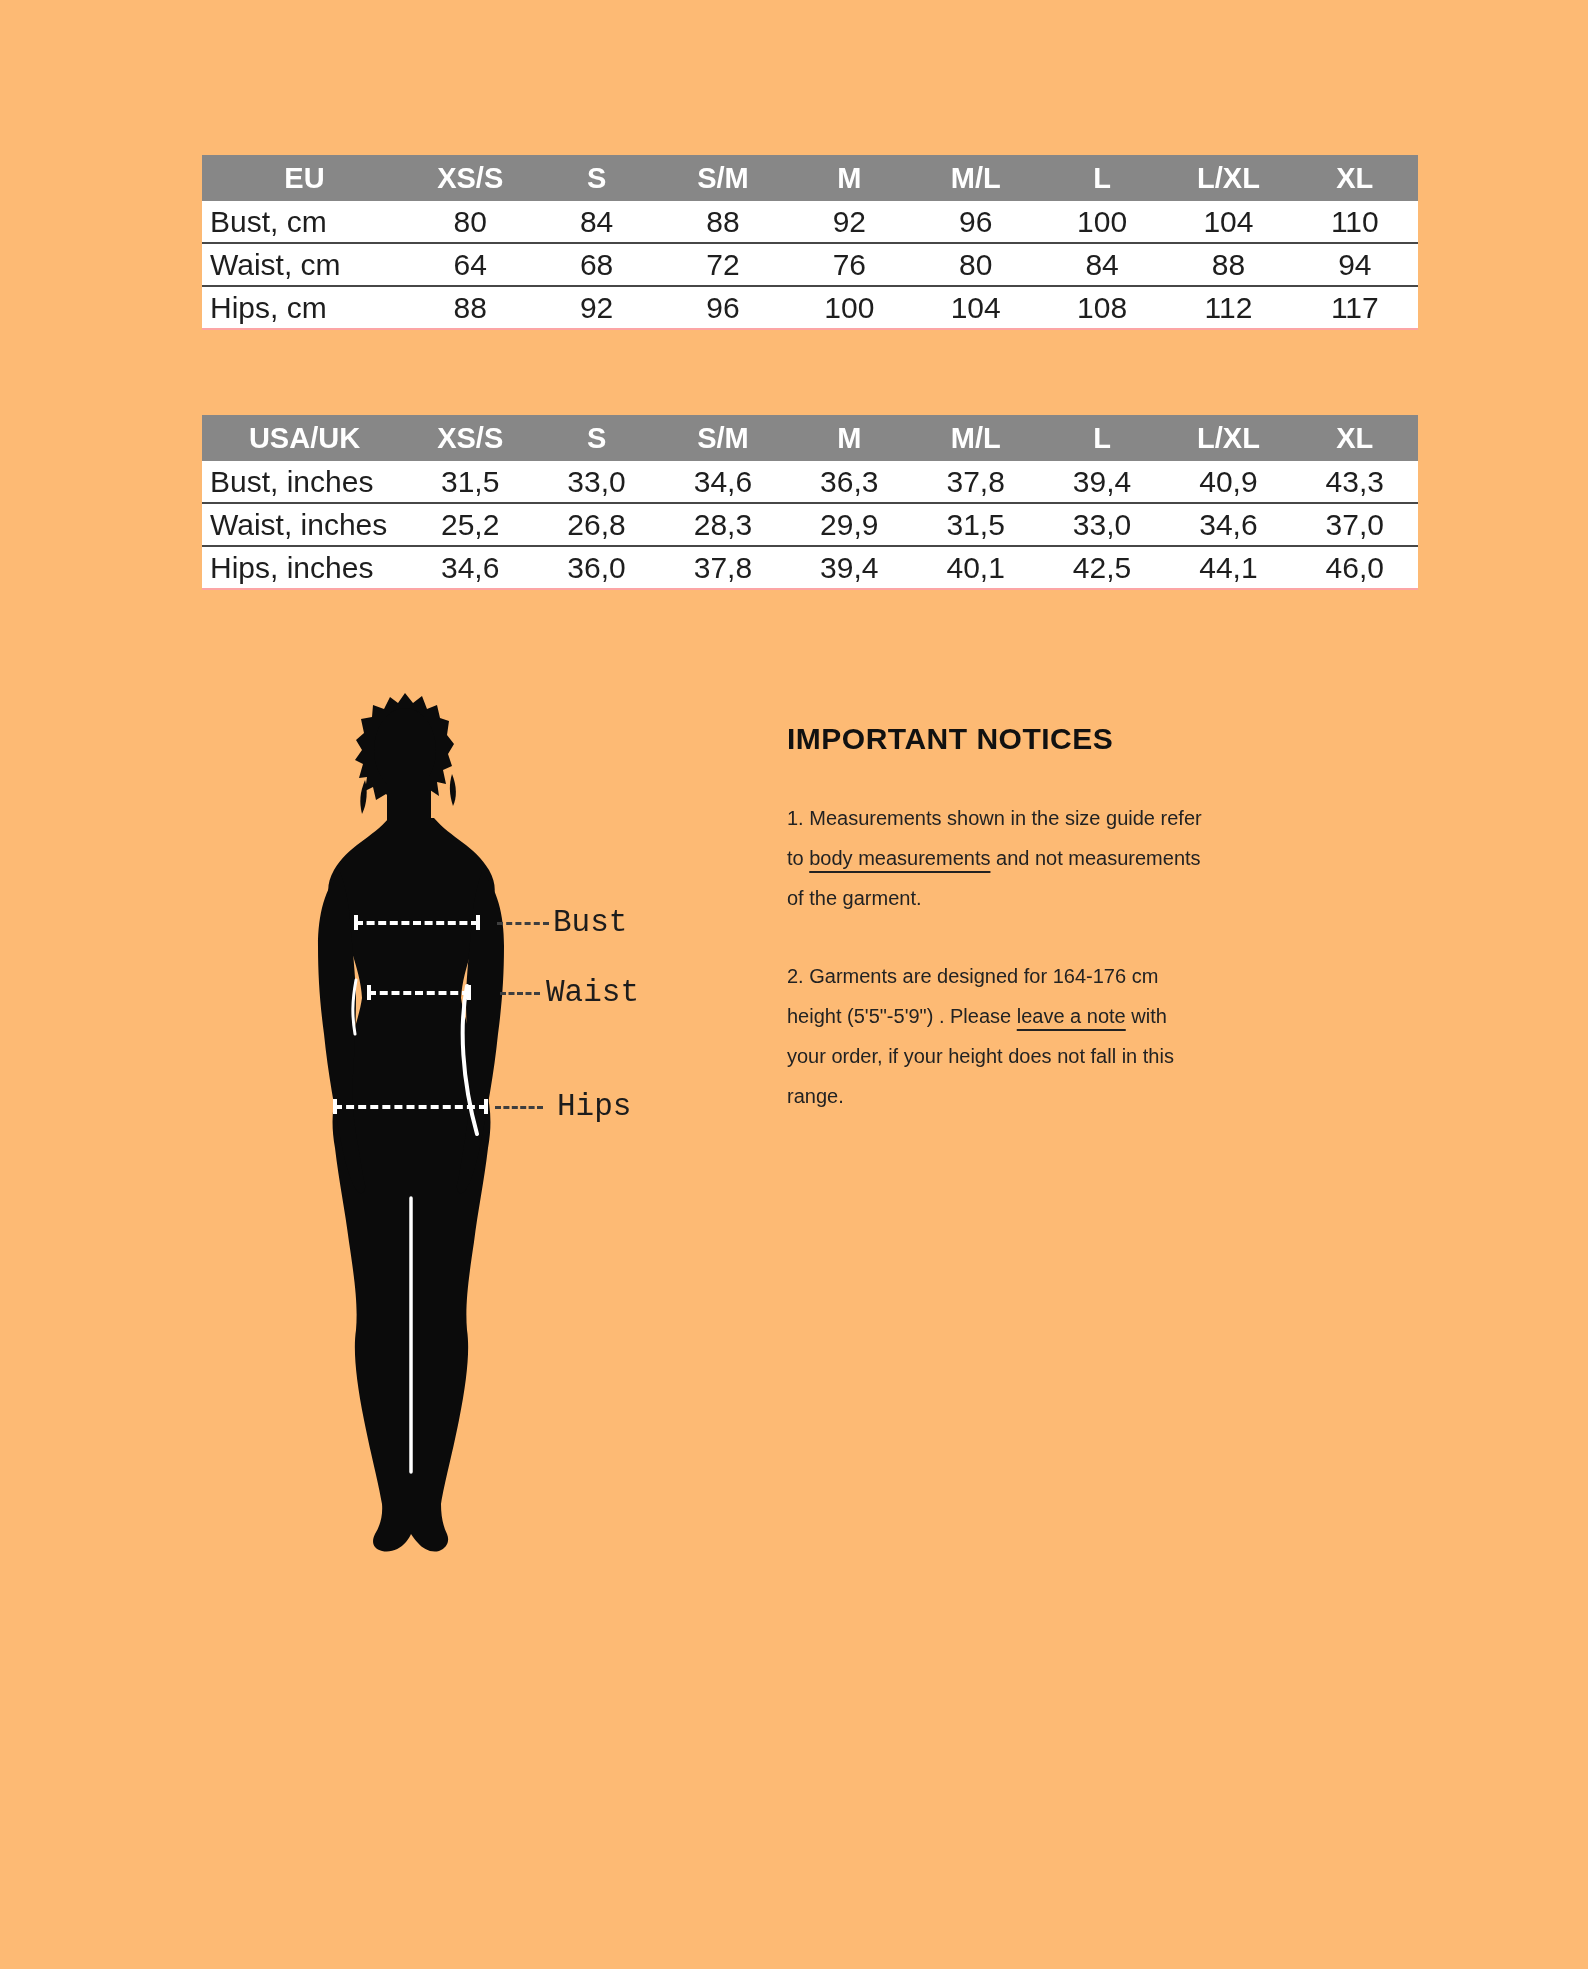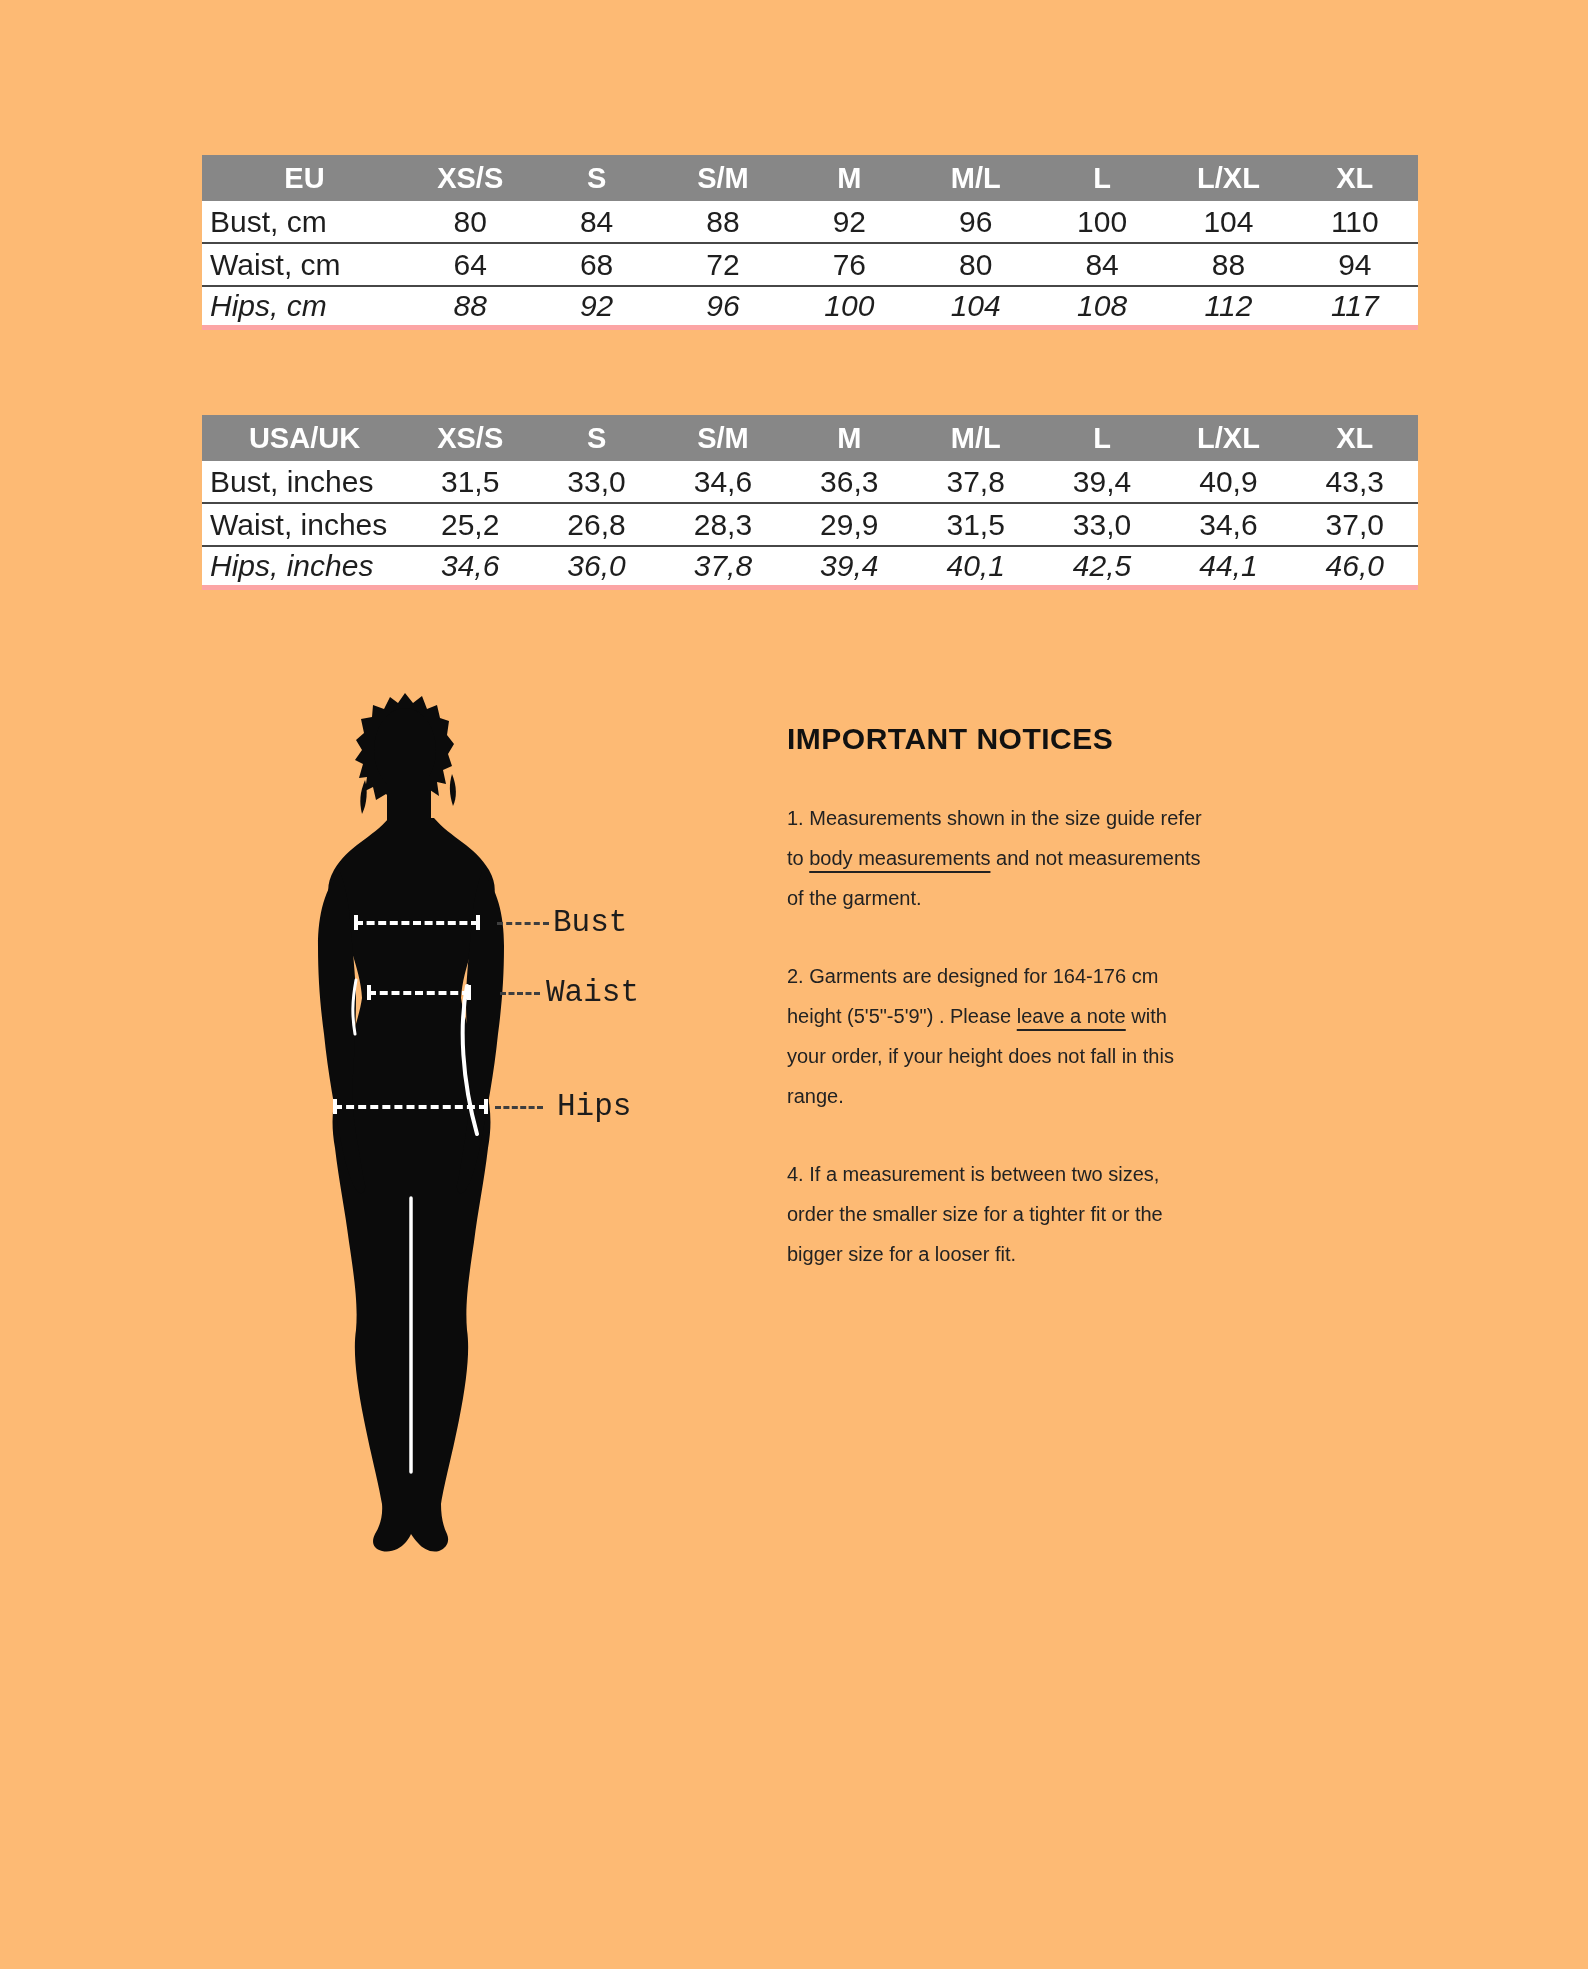--- a/index.html
+++ b/index.html
@@ -30,21 +30,21 @@
     font-weight:bold;font-size:29px;text-align:center;
   }
   .t-row{
     display:grid;grid-template-columns:205px repeat(8,1fr);
     height:43px;align-items:center;
     font-size:30px;color:var(--body-text);text-align:center;
     border-bottom:2px solid var(--sep-dark);
     box-shadow:0 4px 0 -2px var(--sep-light);
     background:#fff;
   }
-  .t-row:last-child{border-bottom:5px solid #fca5a5;box-shadow:none;font-style:italic;}
+  .t-row:last-child{border-bottom:2px solid #fca5a5;box-shadow:none;}
   .t-cell.row-label{text-align:left;padding-left:8px;}
   
   .silhouette{position:absolute;left:310px;top:690px;}
   .silhouette .fillgrp{fill:var(--silhouette);}
   .mline{position:absolute;height:0;border-top:4px dashed #ffffff;}
   .mline::before,.mline::after{
     content:"";position:absolute;width:4px;height:15px;background:#ffffff;top:-10px;
   }
   .mline::before{left:-1px;}
   .mline::after{right:-1px;}
@@ -256,19 +256,16 @@
   <div class="notices">
     <h2>IMPORTANT NOTICES</h2>
     <div id="paras">
         <div class="para"><span>1. Measurements shown in the size guide refer
 to </span><span class="uline">body measurements</span><span> and not measurements
 of the garment.</span></div>
         <div class="para"><span>2. Garments are designed for 164-176 cm
 height (5'5"-5'9") . Please </span><span class="uline">leave a note</span><span> with
 your order, if your height does not fall in this
 range.</span></div>
-        <div class="para"><span>4. If a measurement is between two sizes,
-order the smaller size for a tighter fit or the
-bigger size for a looser fit.</span></div>
       </div>
   </div>
 
 </div>
 
 </body></html>

